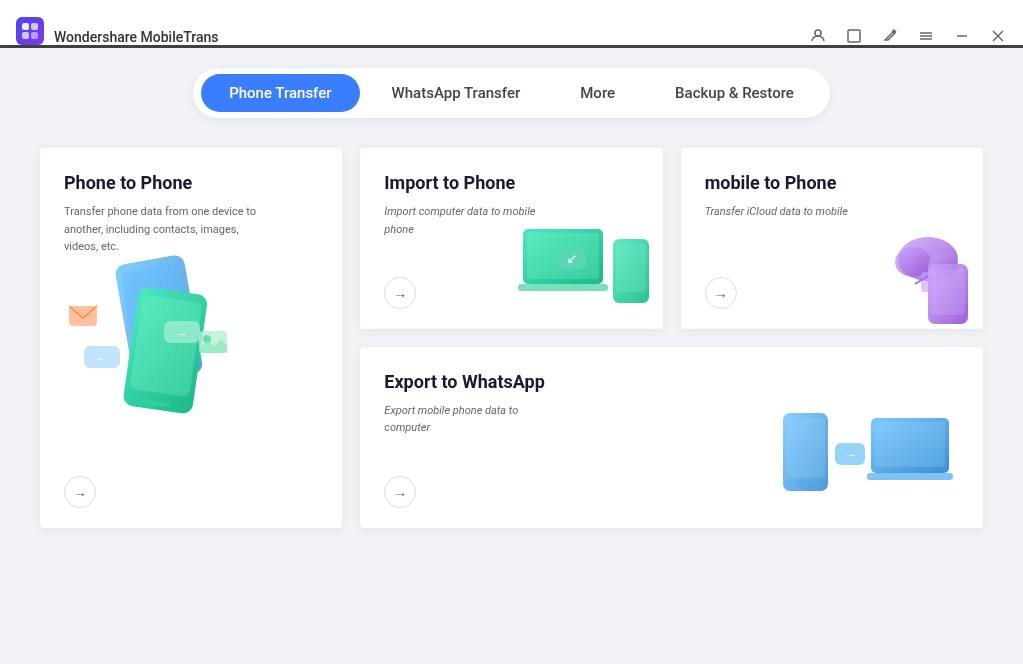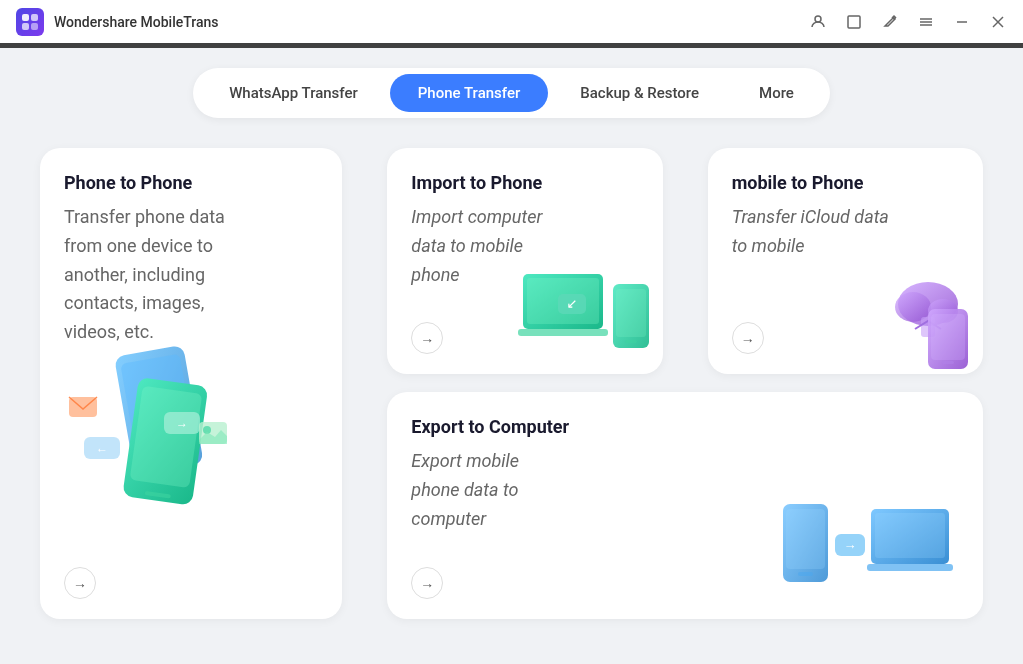--- a/index.html
+++ b/index.html
@@ -9,23 +9,23 @@
       font-family: -apple-system, BlinkMacSystemFont, 'Segoe UI', Roboto, sans-serif;
       background: #f0f2f5;
       overflow: hidden;
     }
 
     
     .title-bar {
       background: #ffffff;
       height: 48px;
       display: flex;
-      align-items: center;
-      padding: 16px 16px;
-      border-bottom: 5px solid #404040;
+      align-items: flex-end;
+      padding: 0 16px;
+      border-bottom: 3px solid #404040;
       position: relative;
     }
     .app-icon {
       width: 28px;
       height: 28px;
       border-radius: 6px;
       background: linear-gradient(135deg, #4f46e5, #7c3aed);
       display: flex;
       align-items: center;
       justify-content: center;
@@ -102,21 +102,21 @@
       display: grid;
       grid-template-columns: 1fr 1fr 1fr;
       grid-template-rows: auto auto;
       gap: 18px;
       max-width: 960px;
       margin: 0 auto;
     }
 
     .card {
       background: #ffffff;
-      border-radius: 20px;
+      border-radius: 4px;
       padding: 24px 24px 20px 24px;
       position: relative;
       overflow: hidden;
       cursor: pointer;
       box-shadow: 0 2px 10px rgba(0,0,0,0.05);
       transition: box-shadow 0.2s;
     }
 
     
     .card-large {
@@ -126,21 +126,21 @@
       flex-direction: column;
     }
 
     .card-title {
       font-size: 18px;
       font-weight: 700;
       color: #1a1a2e;
       margin-bottom: 10px;
     }
     .card-description {
-      font-size: 18px;
+      font-size: 11px;
       color: #666;
       line-height: 1.6;
       max-width: 200px;
     }
 
     .card-arrow {
       width: 32px;
       height: 32px;
       border: 1.5px solid #ddd;
       border-radius: 50%;
@@ -167,21 +167,20 @@
       width: 200px;
       height: 220px;
     }
     .illus-small {
       width: 160px;
       height: 110px;
     }
 
     .card-small {
       min-height: 180px;
-      margin-left: 27px;
     }
 
     .card-small .card-description {
       max-width: 160px;
       font-style: italic;
     }
 
     .card-small-content {
       padding-bottom: 50px;
     }
@@ -234,24 +233,24 @@
           <line x1="3" y1="3" x2="13" y2="13"></line>
           <line x1="13" y1="3" x2="3" y2="13"></line>
         </svg>
     </div>
   </div>
 </div>
 
 <div class="main-content">
 
   <div class="nav-tabs">
+    <div class="nav-tab active">Phone Transfer</div>
     <div class="nav-tab">WhatsApp Transfer</div>
-    <div class="nav-tab active">Phone Transfer</div>
+    <div class="nav-tab">More</div>
     <div class="nav-tab">Backup &amp; Restore</div>
-    <div class="nav-tab">More</div>
   </div>
 
   <div class="cards-grid">
 
     <div class="card card-large">
       <div class="card-title">Phone to Phone</div>
       <div class="card-description">Transfer phone data from one device to another, including contacts, images, videos, etc.</div>
 
       <div style="flex:1; position:relative; min-height:200px;">
         <svg class="illus-phone-to-phone" viewBox="0 0 200 220" style="position:absolute;bottom:0;left:-10px;">
@@ -363,21 +362,21 @@
             <stop offset="0%" stop-color="#d0a8ff"></stop>
             <stop offset="100%" stop-color="#9050d0"></stop>
           </linearGradient>
         </defs>
       </svg>
       <div class="card-arrow">→</div>
     </div>
 
     <div class="card card-small" style="grid-column: 2 / 4;">
       <div class="card-small-content">
-        <div class="card-title">Export to Computer</div>
+        <div class="card-title">Export to WhatsApp</div>
         <div class="card-description">Export mobile phone data to computer</div>
       </div>
 
       <svg viewBox="0 0 200 120" style="position:absolute;right:20px;bottom:10px;width:200px;height:120px;">
 
         <g transform="translate(20,15)">
           <rect x="0" y="0" width="45" height="78" rx="7" fill="url(#blueGrad2)" opacity="0.9"></rect>
           <rect x="3" y="5" width="39" height="60" rx="4" fill="#9ad8ff" opacity="0.25"></rect>
           <rect x="15" y="68" width="15" height="4" rx="2" fill="#4aa8f0" opacity="0.5"></rect>
         </g>

